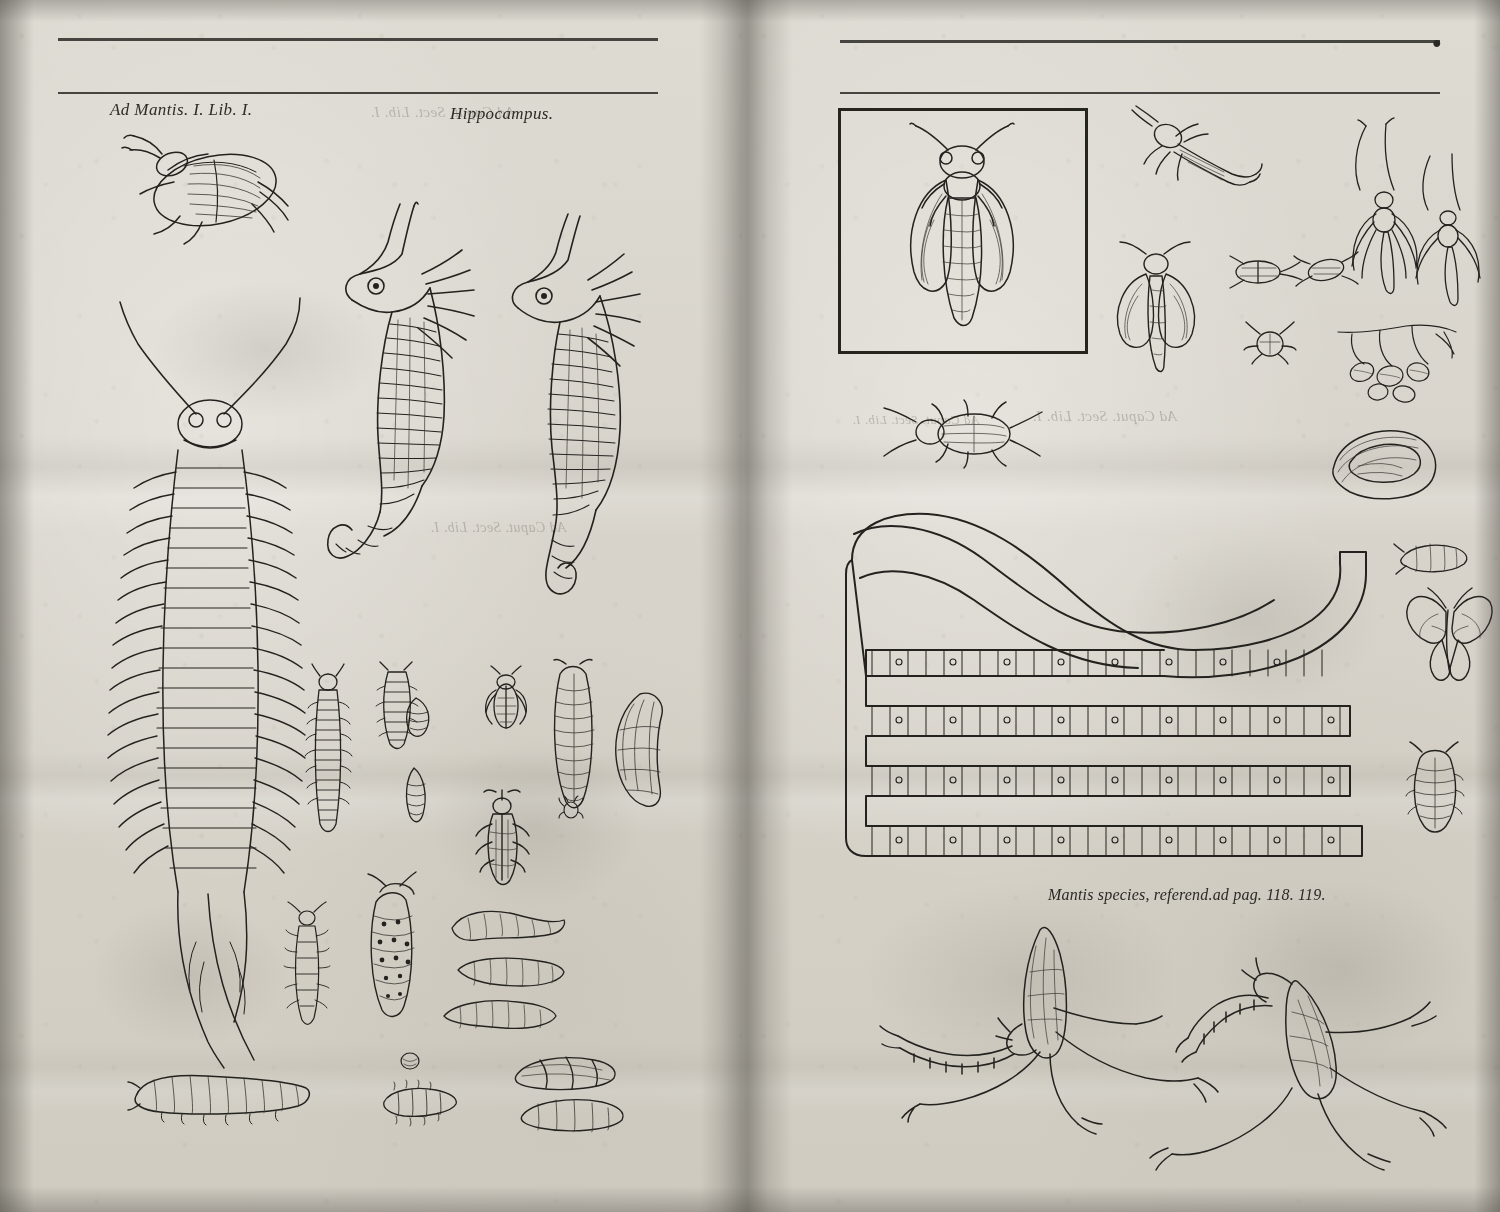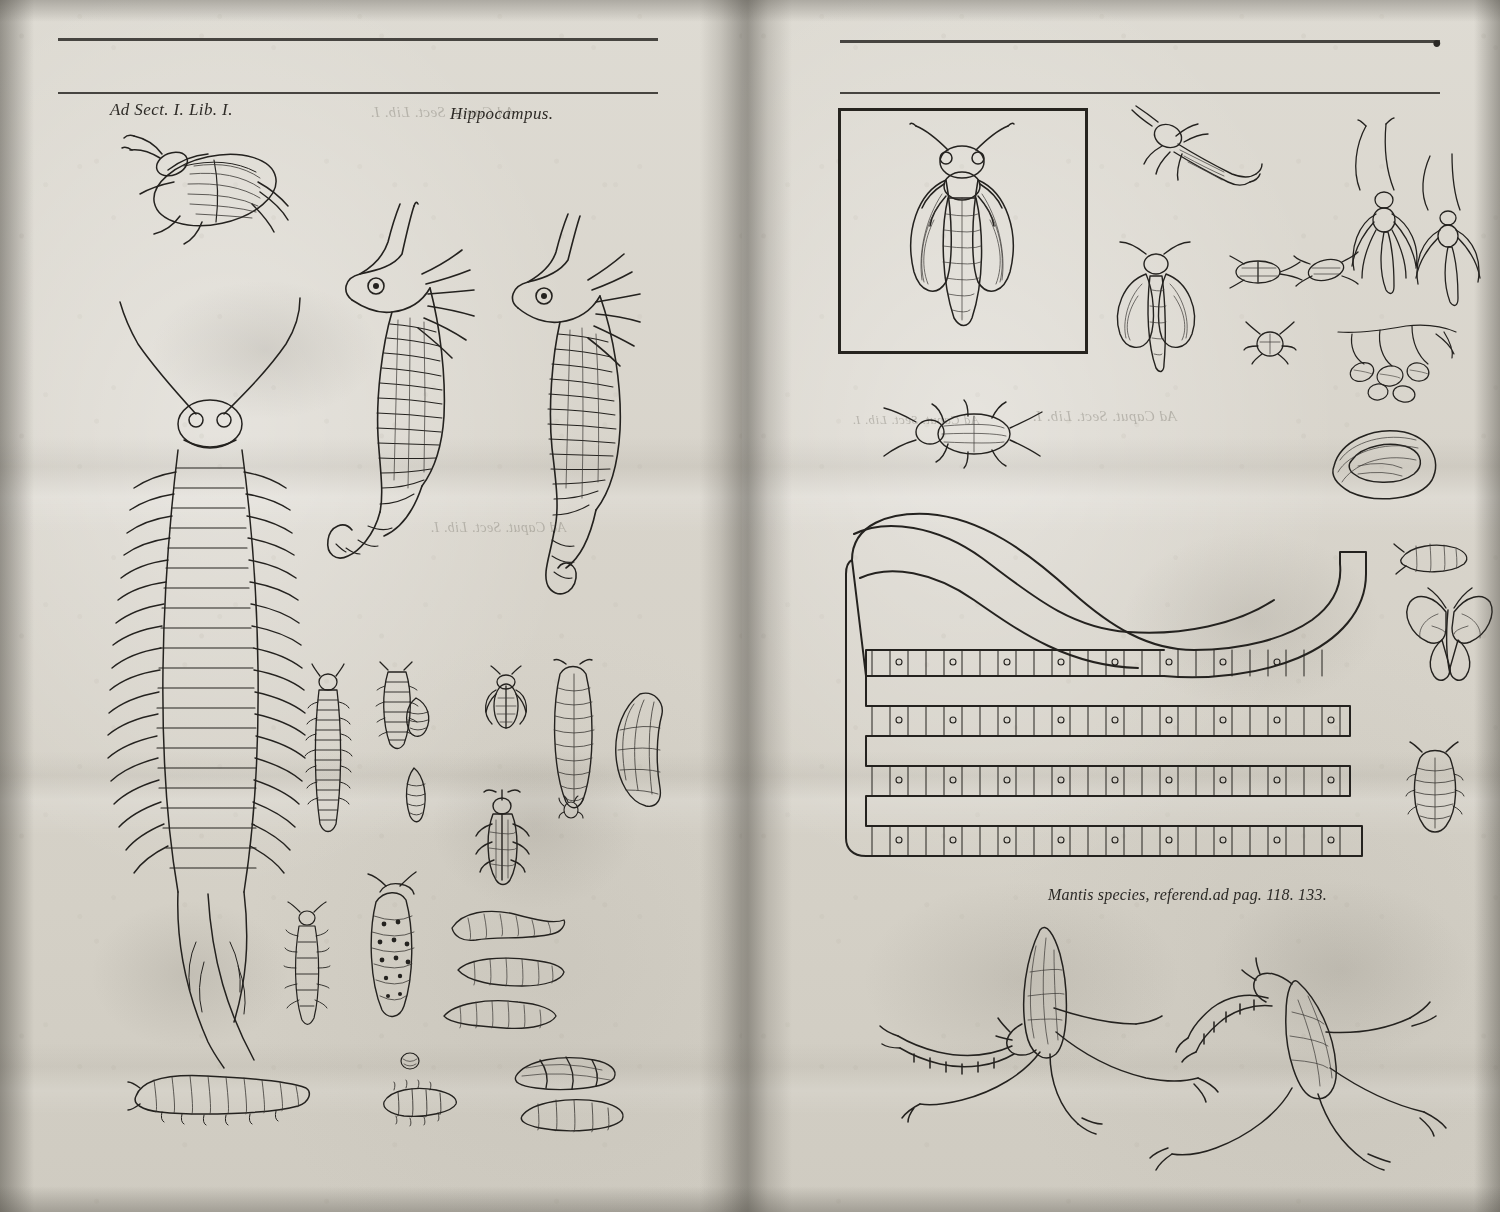--- a/index.html
+++ b/index.html
@@ -179,21 +179,21 @@
 
     <div class="showthrough" style="left:370px; top:104px;">Ad Caput. Sect. Lib. I.</div>
     <div class="showthrough" style="left:430px; top:520px; font-size:14px;">Ad Caput. Sect. Lib. I.</div>
     <div class="ghost-blob" style="left:150px; top:280px; width:230px; height:140px;"></div>
     <div class="ghost-blob" style="left:430px; top:740px; width:210px; height:170px;"></div>
     <div class="ghost-blob" style="left:90px;  top:900px; width:200px; height:150px;"></div>
 
     <div class="rule thick" style="left:58px; top:38px; width:600px;"></div>
     <div class="rule thin" style="left:58px; top:92px; width:600px;"></div>
 
-    <div class="head-text" style="left:110px; top:100px;">Ad Sect. I. Lib. I.</div>
+    <div class="head-text" style="left:110px; top:100px;">Ad Mantis. I. Lib. I.</div>
     <div class="head-text" style="left:450px; top:104px;">Hippocampus.</div>
 
     <div class="fig" style="left:110px; top:130px;">
       <svg width="200" height="115" viewBox="0 0 200 115">
         <g class="ink" stroke-width="1.5">
           <ellipse cx="105" cy="60" rx="62" ry="34" transform="rotate(-12 105 60)"></ellipse>
           <path d="M58 40 q18 -14 40 -16"></path>
           <ellipse cx="62" cy="34" rx="16" ry="11" transform="rotate(-22 62 34)"></ellipse>
           <path d="M50 28 q-16 -10 -30 -8 M52 24 q-10 -14 -28 -18"></path>
           <path d="M22 20 q-6 -4 -10 -2 M24 6 q-6 -2 -10 2"></path>
@@ -1254,21 +1254,21 @@
           <path d="M10 34 q-8 2 -9 6"></path>
             <path d="M9 50 q-8 2 -9 6"></path>
             <path d="M11 66 q-8 4 -9 8"></path>
           <path d="M48 34 q8 2 9 6"></path>
             <path d="M49 50 q8 2 9 6"></path>
             <path d="M47 66 q8 4 9 8"></path>
         </g>
       </svg>
     </div>
 
-    <div class="caption-text" style="left:306px; top:886px;">Mantis species, referend.ad pag. 118. 133.</div>
+    <div class="caption-text" style="left:306px; top:886px;">Mantis species, referend.ad pag. 118. 119.</div>
 
     <div class="fig" style="left:112px; top:912px;">
       <svg width="380" height="230" viewBox="0 0 380 230">
         <g class="ink" stroke-width="1.5">
 
           <path d="M186 18 C 172 46, 166 86, 172 120 C 176 142, 190 152, 202 142 C 214 130, 216 80, 206 42 C 200 22, 192 10, 186 18 Z"></path>
 
           <path d="M168 112 C 156 118, 150 128, 154 136 C 158 144, 172 146, 182 138"></path>
           <path d="M156 120 q-8 -8 -12 -14 M158 128 q-10 -2 -16 -4"></path>
 

